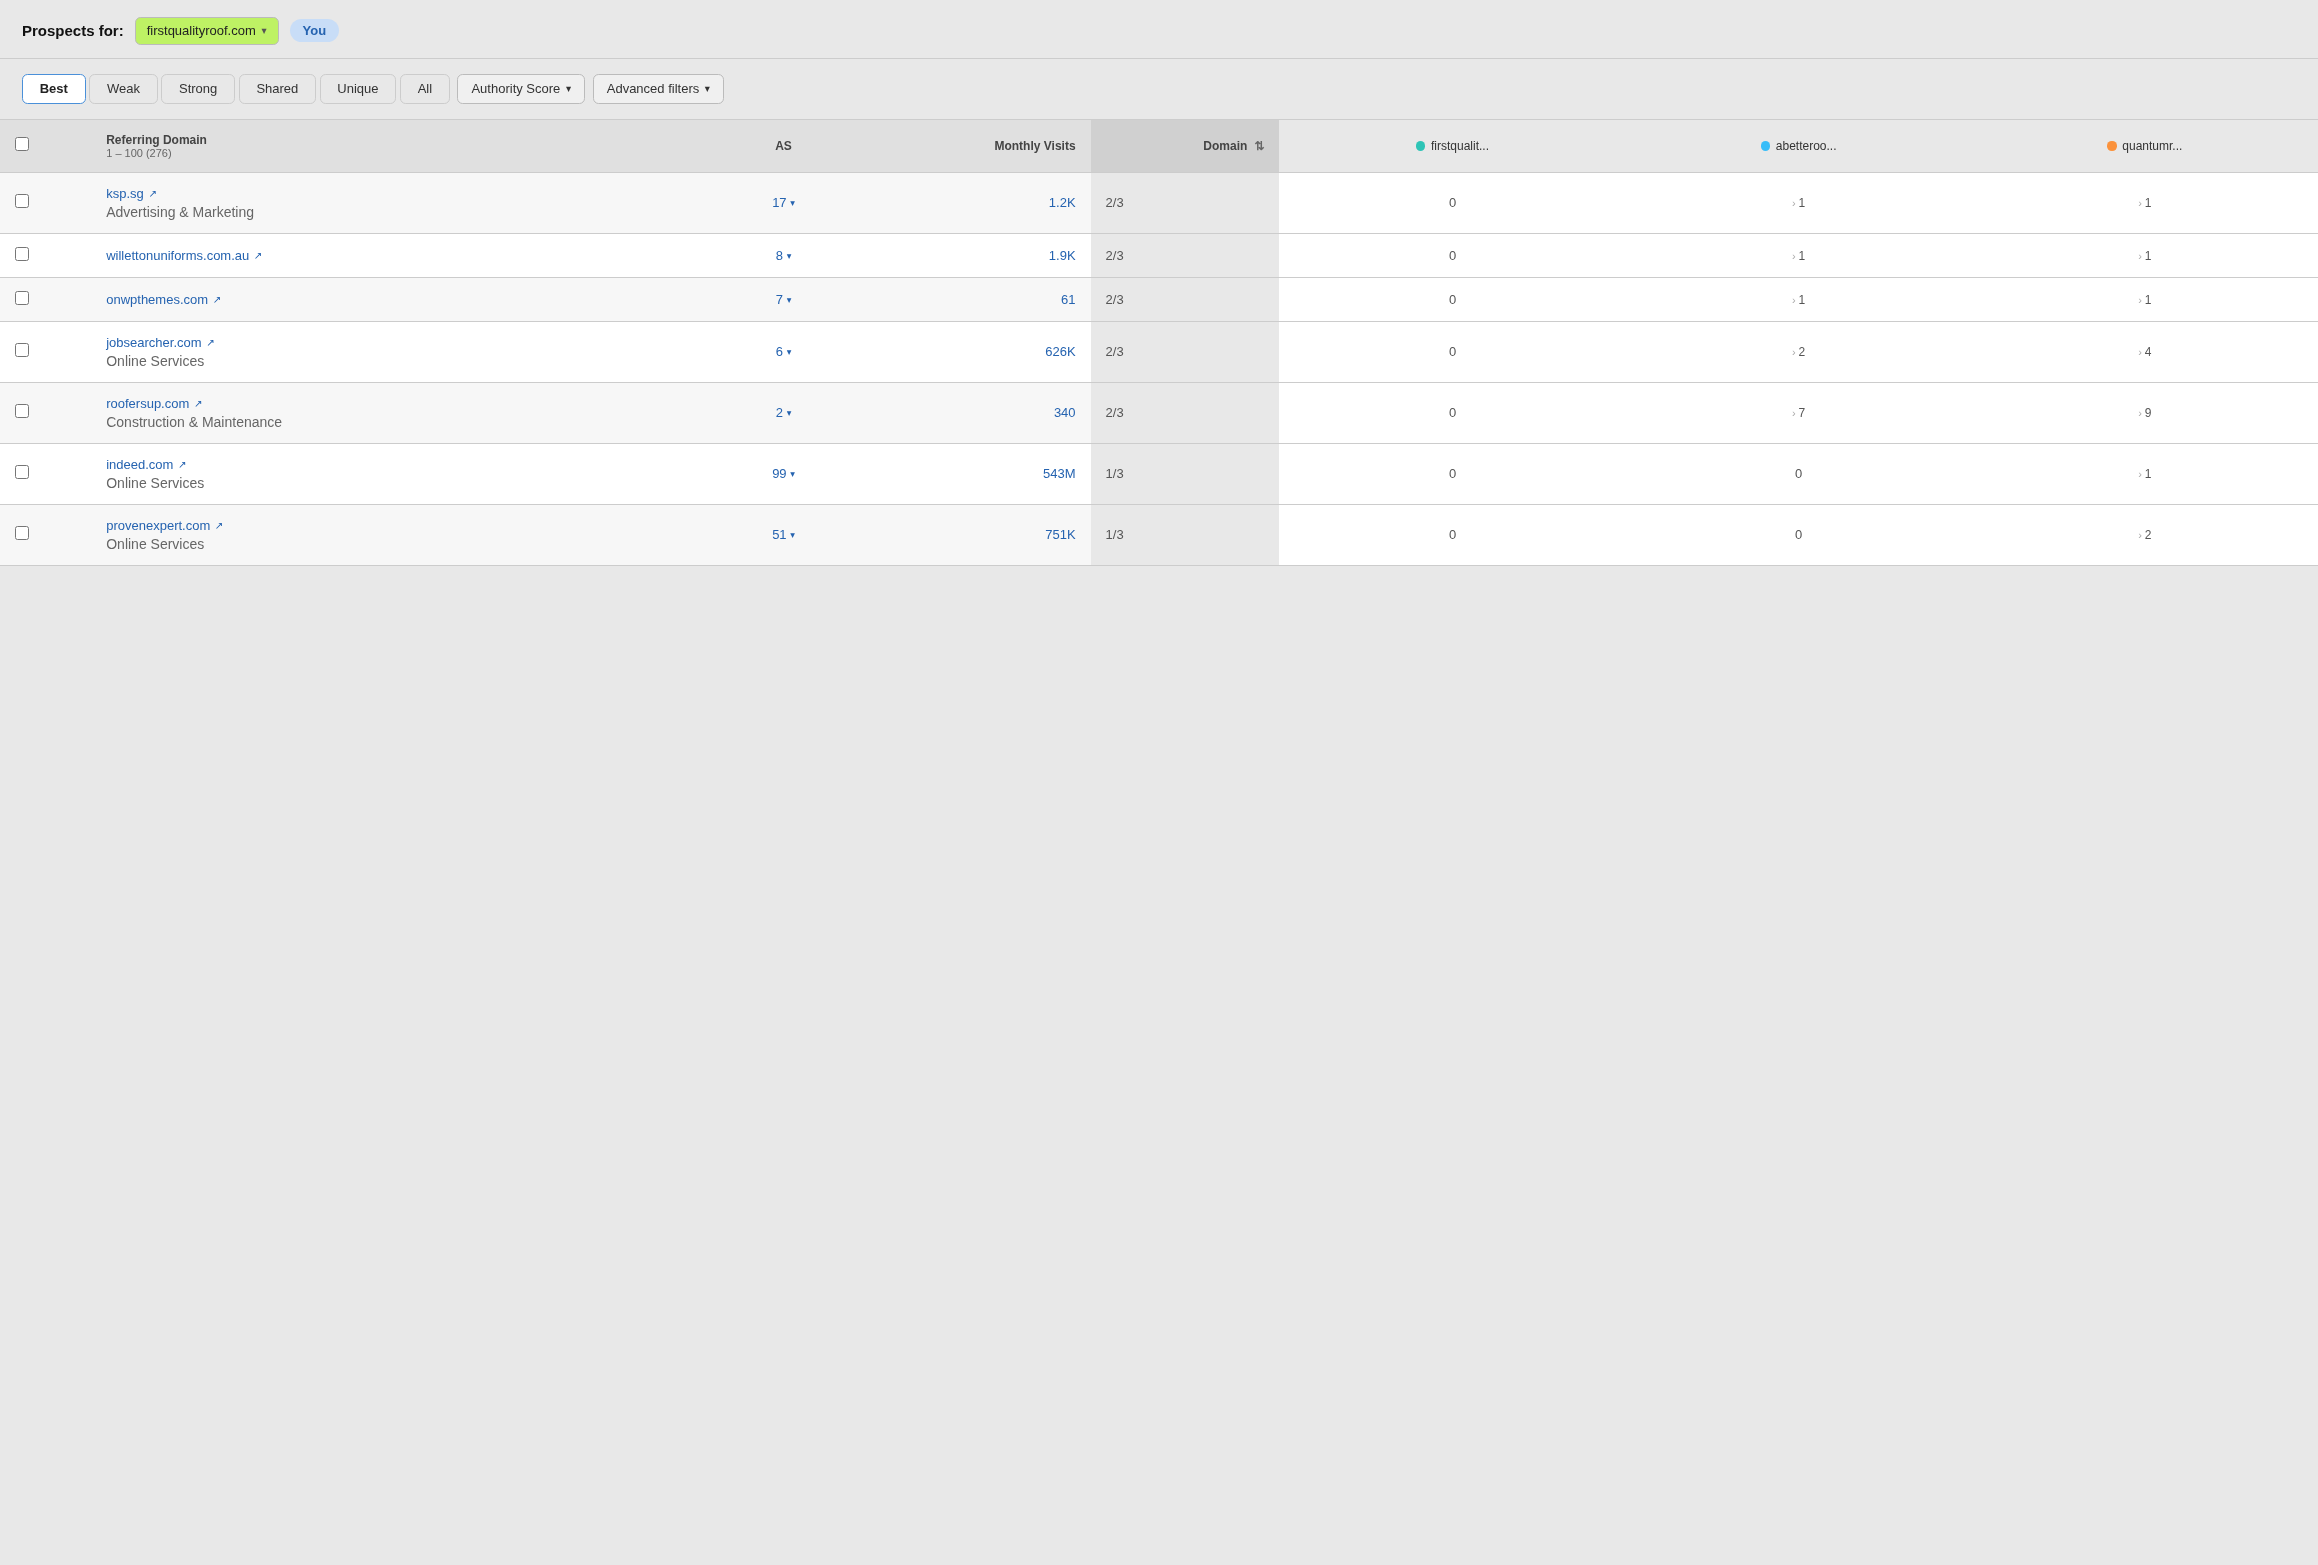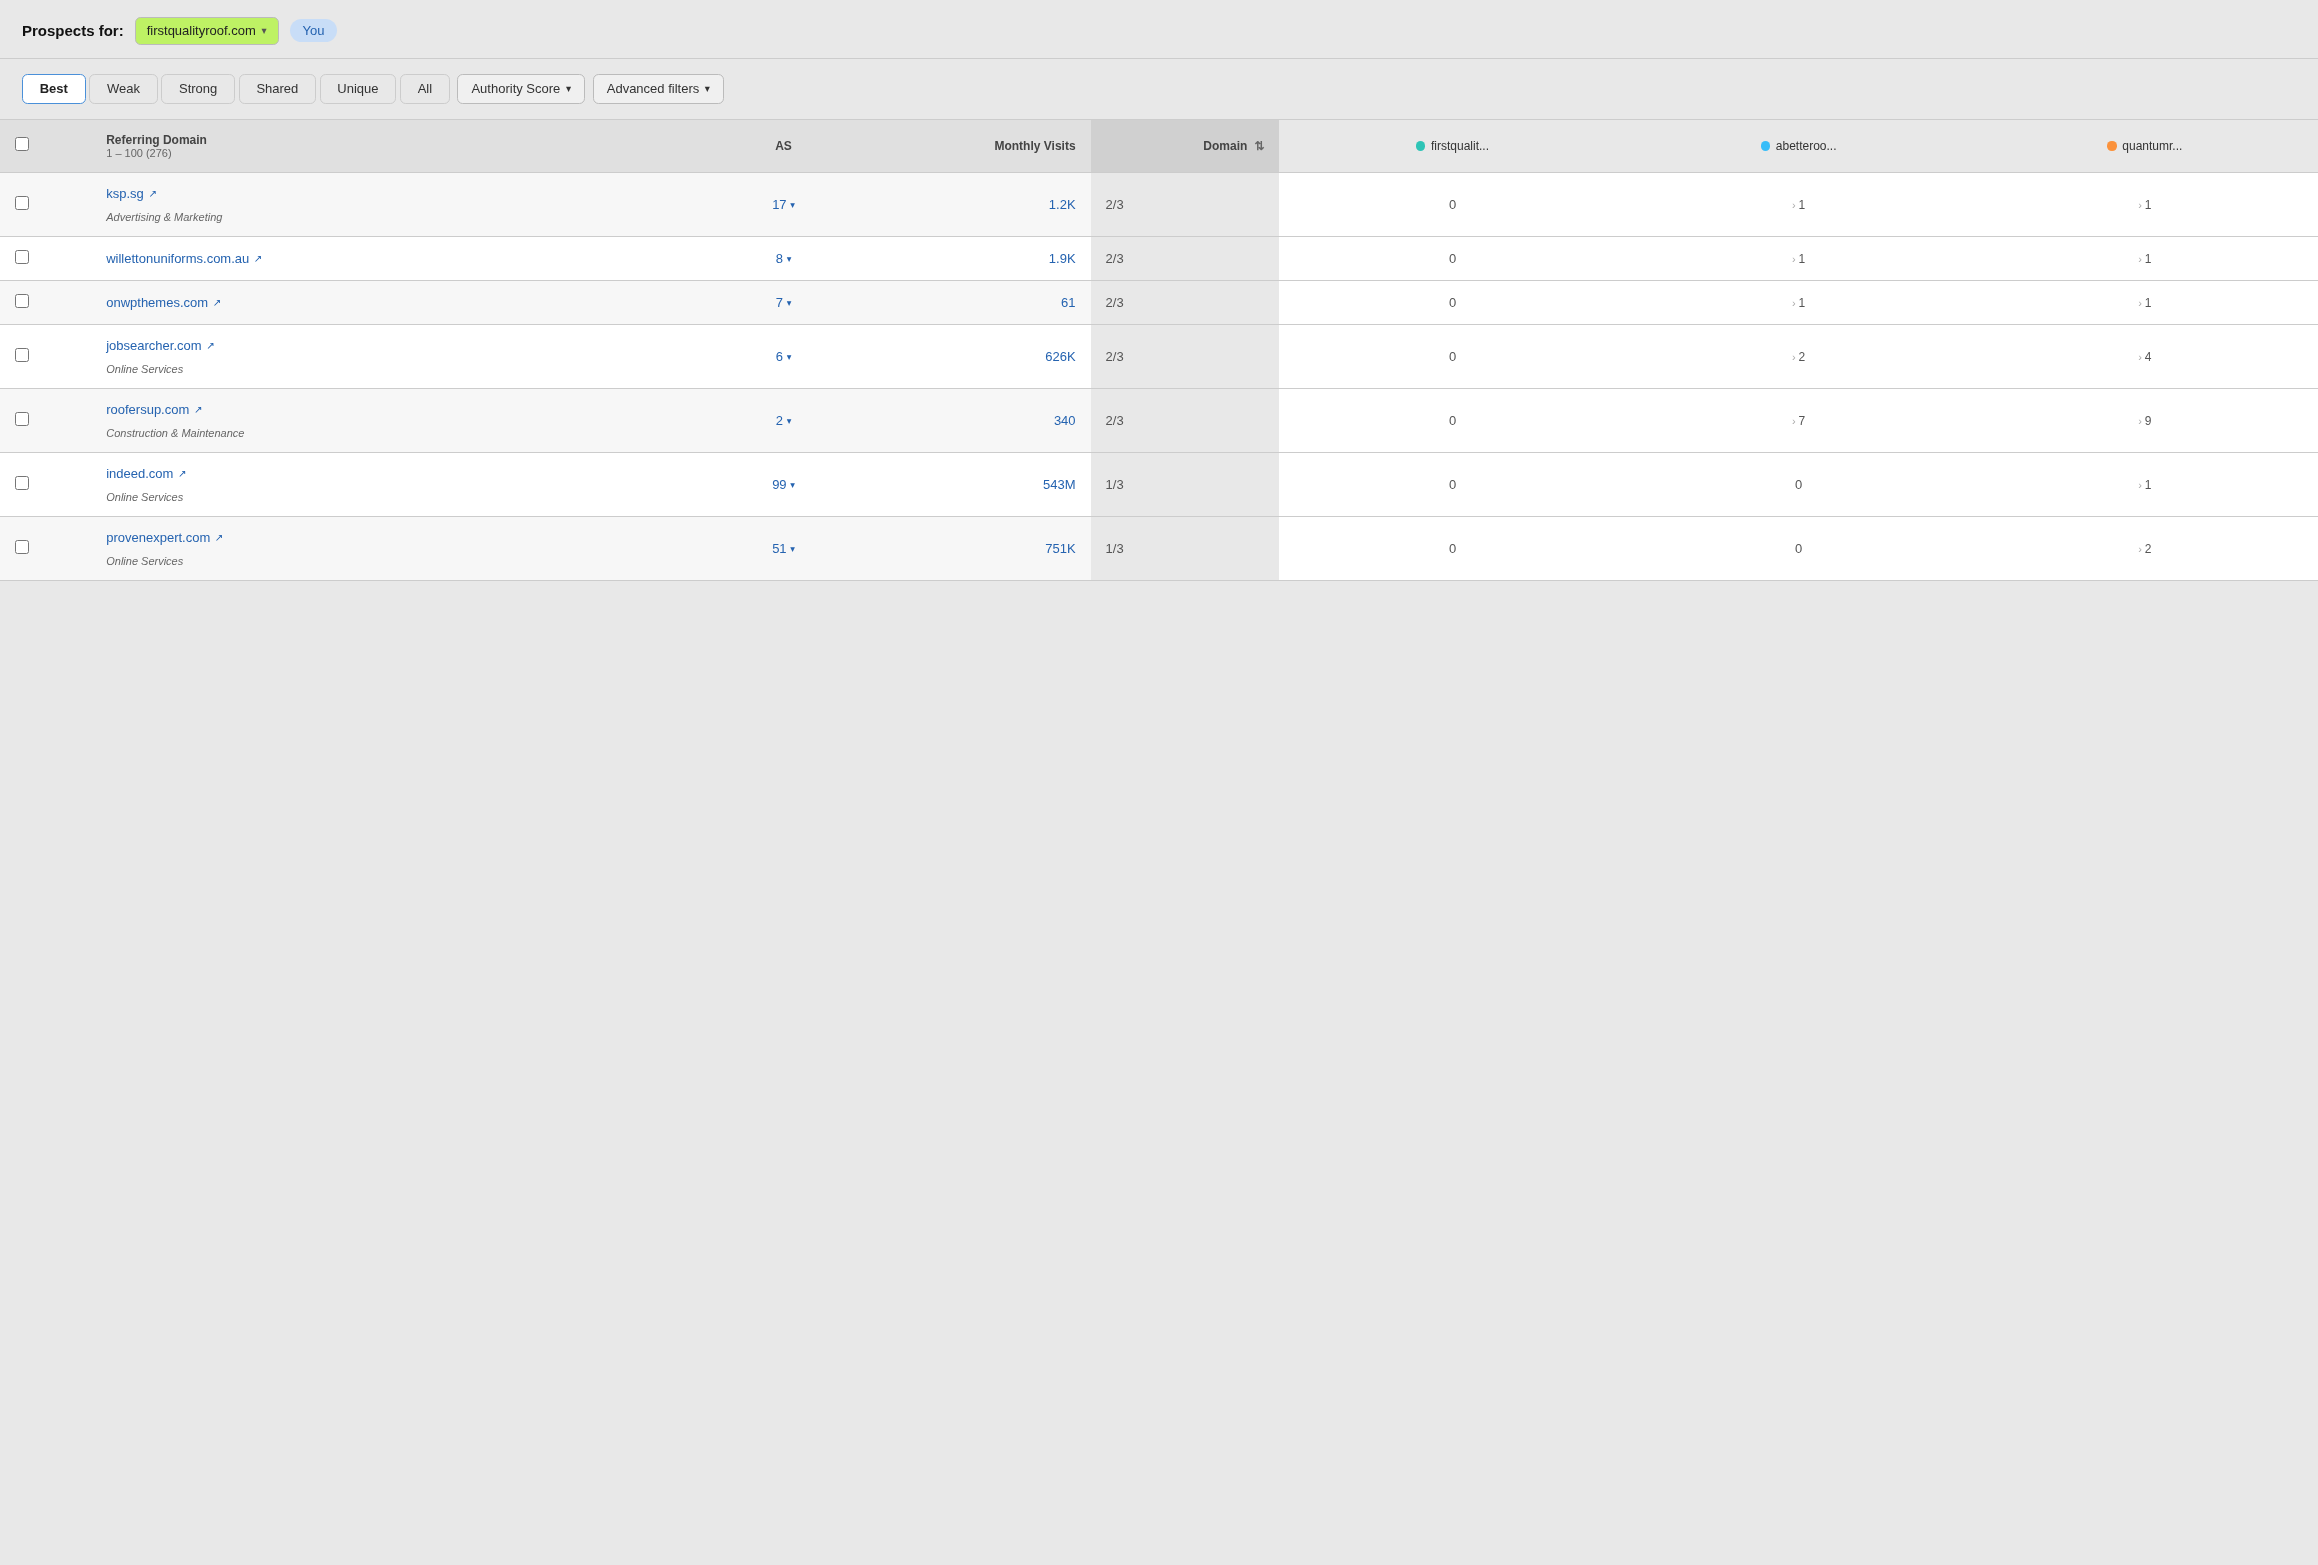--- a/index.html
+++ b/index.html
@@ -41,21 +41,21 @@
       color: #222;
       cursor: pointer;
     }
     .domain-dropdown .chevron {
       font-size: 10.2px;
       color: #555;
     }
     .you-badge {
       background: #c8ddf7;
       color: #2563b0;
-      font-weight: 400;
+      font-weight: 700;
       font-size: 13px;
       padding: 4px 13px;
       border-radius: 18.6px;
     }
     
     .filter-bar {
       background: #e8e8e8;
       padding: 15px 22px;
       display: flex;
       align-items: center;
@@ -175,24 +175,23 @@
       text-decoration: none;
       display: inline-flex;
       align-items: center;
       gap: 4.6px;
     }
     .ext-icon {
       font-size: 10.2px;
       color: #2563b0;
     }
     .category-label {
-      font-size: 11px;
+      font-size: 14px;
       color: #666;
-      margin-top: 10px;
-      font-style: italic;
+      margin-top: 3px;
     }
     td.col-as-cell {
       text-align: center;
       color: #2563b0;
       font-weight: 500;
     }
     .as-val {
       display: inline-flex;
       align-items: center;
       gap: 3.7px;

